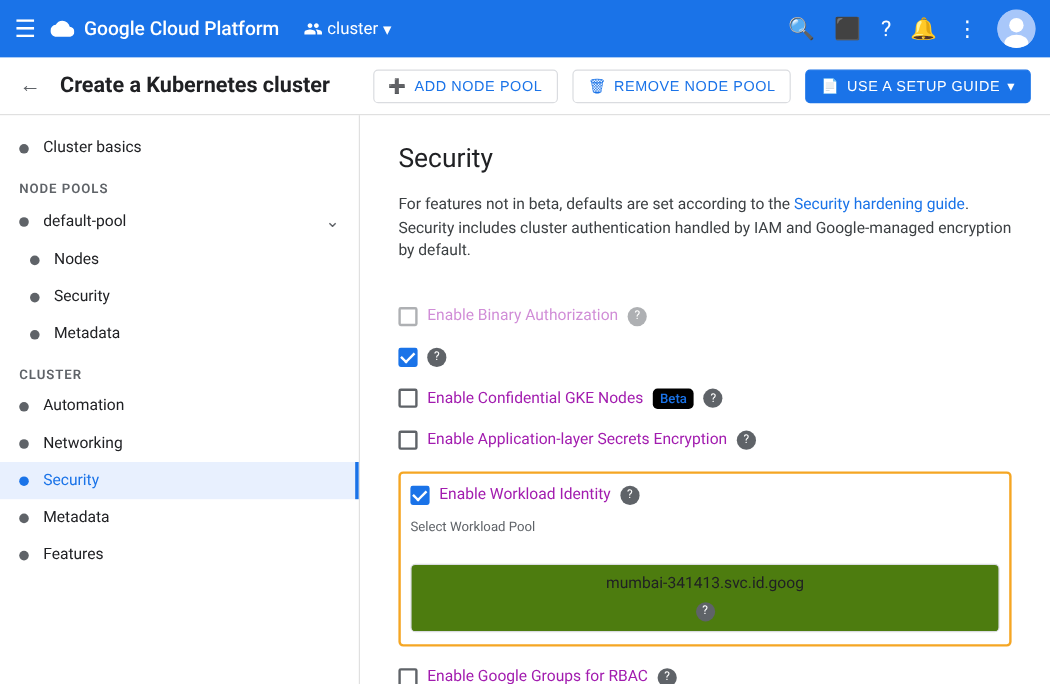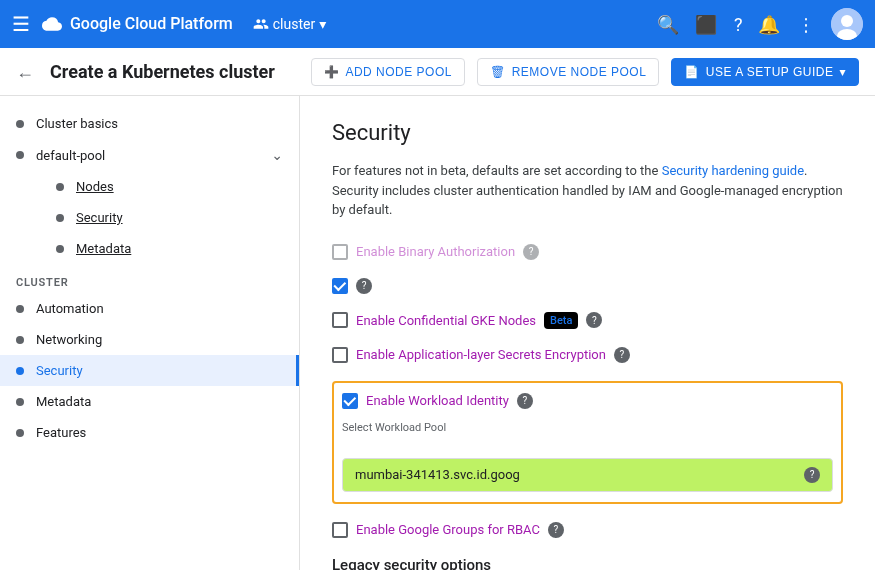--- a/index.html
+++ b/index.html
@@ -87,39 +87,39 @@
     .sidebar-item .label { font-size: 13px; }
     .sidebar-section-label {
       font-size: 11px;
       font-weight: 600;
       color: #5f6368;
       padding: 12px 16px 4px 16px;
       letter-spacing: 0.8px;
       text-transform: uppercase;
     }
     .sidebar-item .chevron { margin-left: auto; color: #5f6368; font-size: 14px; }
-    .sidebar-item.node-child { padding-left: 56px; text-decoration: underline; }
+    .sidebar-item.node-child { padding-left: 25px; }
 
     
     .content {
       flex: 1;
       padding: 24px 32px;
       overflow-y: auto;
     }
     .content-title {
       font-size: 22px;
       font-weight: 400;
       margin-bottom: 16px;
       color: #202124;
     }
     .content-desc {
       font-size: 13px;
       color: #3c4043;
       line-height: 1.5;
-      margin-bottom: 24px;
+      margin-bottom: 36px;
     }
     .content-desc a { color: #1a73e8; text-decoration: none; }
 
     
     .option-row {
       display: flex;
       align-items: center;
       margin-bottom: 18px;
       gap: 8px;
     }
@@ -171,22 +171,23 @@
       padding: 10px 8px;
       margin-bottom: 18px;
     }
     .workload-pool-section { margin-top: 12px; }
     .pool-label { font-size: 11px; color: #5f6368; margin-bottom: 24px; }
     .pool-value-row {
       display: flex; align-items: center;
       border: 1px solid #dadce0;
       border-radius: 4px;
       padding: 8px 12px;
-      background: #bef264;
+      background: #4d7c0f;
       gap: 8px;
+      flex-direction: column;
     }
     .pool-value { font-size: 13px; color: #202124; flex: 1; }
 
     
     .legacy-title {
       font-size: 15px;
       font-weight: 500;
       color: #202124;
       margin-top: 8px;
     }
@@ -249,20 +250,21 @@
 </div>
 
 <div class="main">
 
   <div class="sidebar">
     <div class="sidebar-item top-level">
       <span class="dot"></span>
       <span class="label">Cluster basics</span>
     </div>
 
+    <div class="sidebar-section-label">NODE POOLS</div>
 
     <div class="sidebar-item top-level">
       <span class="dot"></span>
       <span class="label">default-pool</span>
       <span class="chevron">⌄</span>
     </div>
 
     <div class="sidebar-item node-child">
       <span class="dot"></span>
       <span class="label">Nodes</span>

